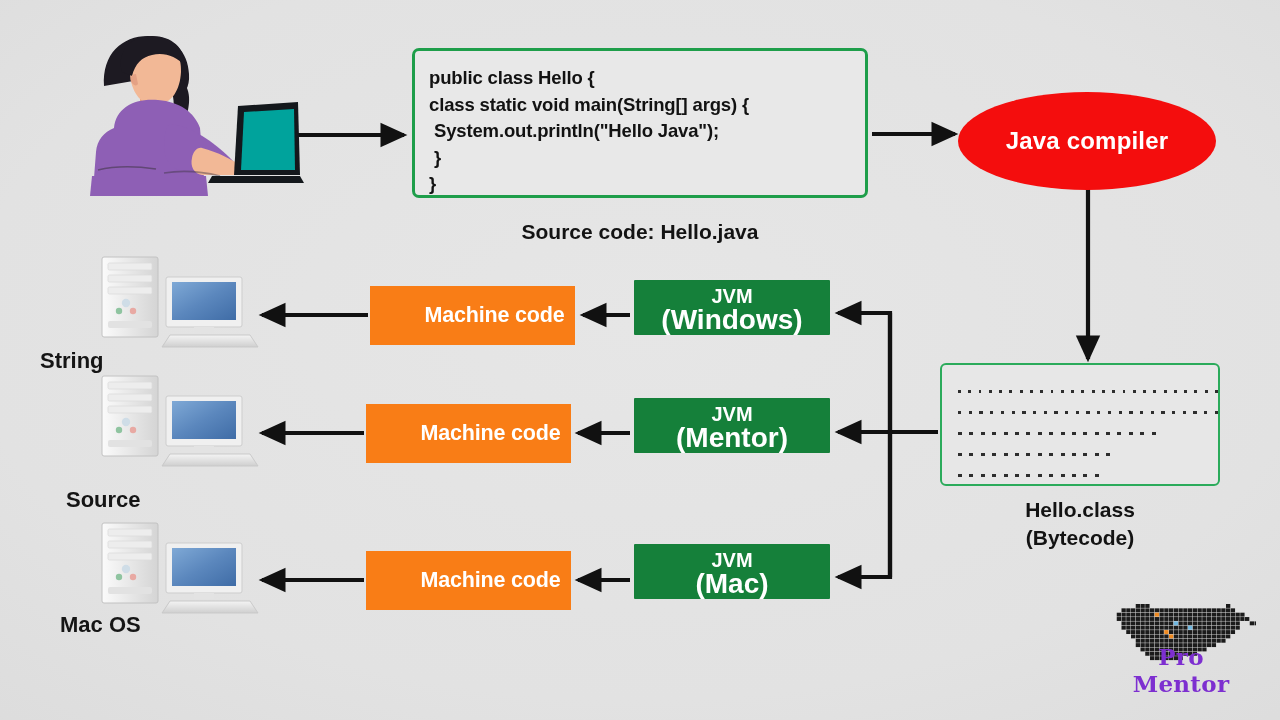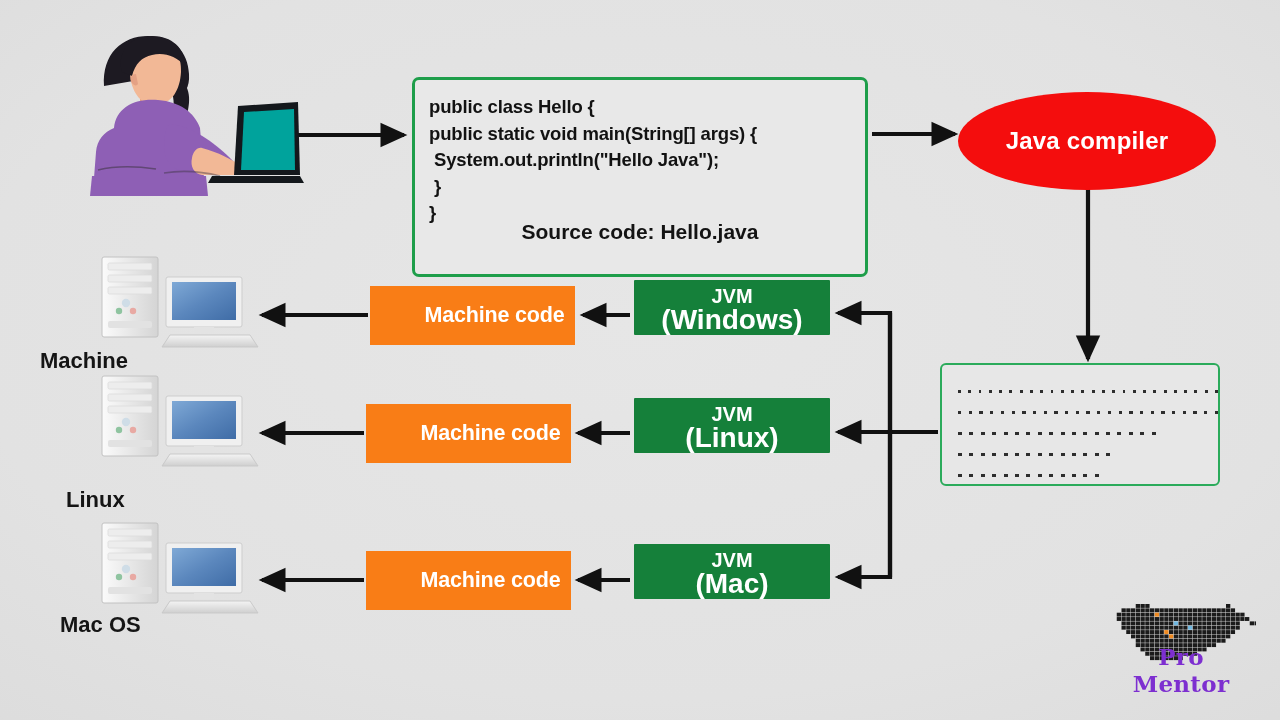--- a/index.html
+++ b/index.html
@@ -11,26 +11,25 @@
   #stage {
     position: relative;
     width: 1280px; height: 720px;
     background:
       radial-gradient(ellipse 95% 95% at 50% 45%, #e6e6e6 0%, #e2e2e2 55%, #d8d8d8 100%);
   }
   .abs { position: absolute; }
 
   
   #source-box {
-    left: 412px; top: 48px; width: 456px; height: 200px;
+    left: 412px; top: 48px; width: 456px; height: 150px;
     background: #e8e8e8;
     border: 3px solid #1e9e4a;
     border-radius: 7px;
     padding: 14px 0 0 14px;
-    margin-top: 29px;
   }
   #source-box .code-line {
     font-family: "Liberation Sans", sans-serif;
     font-weight: bold;
     font-size: 18.5px;
     color: #121212;
     line-height: 26.5px;
     white-space: pre;
     letter-spacing: -0.15px;
   }
@@ -177,21 +176,21 @@
     <path d="M112 145 C130 142 152 144 168 148" stroke="#3c3340" stroke-width="1.6" fill="none" opacity="0.45"></path>
 
     <path d="M160 148 L248 148 L252 155 L156 155 Z" fill="#14181c"></path>
 
     <path d="M186 78 L246 74 L248 147 L182 147 Z" fill="#14181c"></path>
     <path d="M192 84 L242 81 L243 142 L189 142 Z" fill="#00a39c"></path>
   </svg>
 
   <div class="abs" id="source-box">
     <div class="code-line">public class Hello {</div>
-    <div class="code-line">public static void main(String[] args) {</div>
+    <div class="code-line">class static void main(String[] args) {</div>
     <div class="code-line"> System.out.println("Hello Java");</div>
     <div class="code-line"> }</div>
     <div class="code-line">}</div>
   </div>
   <div class="abs" id="java-compiler">
     <span>Java compiler</span>
   </div>
 
   <div class="abs" id="source-caption">Source code: Hello.java</div>
 
@@ -296,28 +295,32 @@
         <i></i>
         <i></i>
         <i></i>
         <i></i>
         <i></i>
         <i></i>
         <i></i>
         <i></i>
       </div>
   </div>
+  <div class="abs" id="bytecode-caption">
+    <div>Hello.class</div>
+    <div>(Bytecode)</div>
+  </div>
 
   <div class="abs jvm-box" style="left:634px; top:280px;">
     <div class="l1">JVM</div>
     <div class="l2">(Windows)</div>
   </div>
   <div class="abs jvm-box" style="left:634px; top:398px;">
     <div class="l1">JVM</div>
-    <div class="l2">(Linux)</div>
+    <div class="l2">(Mentor)</div>
   </div>
   <div class="abs jvm-box" style="left:634px; top:544px;">
     <div class="l1">JVM</div>
     <div class="l2">(Mac)</div>
   </div>
 
   <div class="abs mcode-box" style="left:370px; top:286px;">
     <span>Machine code</span>
   </div>
   <div class="abs mcode-box" style="left:366px; top:404px;">
@@ -353,37 +356,37 @@
     <circle cx="37" cy="56" r="3.2" fill="#e8a9a3"></circle>
     <rect x="12" y="66" width="44" height="7" rx="2" fill="#e2e2e2"></rect>
 
     <rect x="70" y="22" width="76" height="50" rx="2" fill="#f0f0f0" stroke="#cdcdcd" stroke-width="1"></rect>
     <rect x="76" y="27" width="64" height="38" fill="url(#scr)"></rect>
 
     <rect x="98" y="72" width="20" height="6" fill="#e3e3e3"></rect>
 
     <path d="M74 80 L154 80 L162 92 L66 92 Z" fill="url(#kbd)" stroke="#c9c9c9" stroke-width="1"></path>
   </svg>
-  <div class="abs os-caption" style="left:40px; top:348px;">Machine</div>
+  <div class="abs os-caption" style="left:40px; top:348px;">String</div>
 
   <svg class="abs pc-icon" style="left:96px; top:374px;" viewBox="0 0 170 96">
     <rect x="6" y="2" width="56" height="80" rx="2" fill="url(#twr)" stroke="#c2c2c2" stroke-width="1"></rect>
     <rect x="12" y="8" width="44" height="7" rx="1.5" fill="#ededed" stroke="#dcdcdc" stroke-width="0.8"></rect>
     <rect x="12" y="20" width="44" height="7" rx="1.5" fill="#ededed" stroke="#dcdcdc" stroke-width="0.8"></rect>
     <rect x="12" y="32" width="44" height="7" rx="1.5" fill="#ededed" stroke="#dcdcdc" stroke-width="0.8"></rect>
     <circle cx="30" cy="48" r="4.2" fill="#cfdde7"></circle>
     <circle cx="23" cy="56" r="3.2" fill="#8fc4a0"></circle>
     <circle cx="37" cy="56" r="3.2" fill="#e8a9a3"></circle>
     <rect x="12" y="66" width="44" height="7" rx="2" fill="#e2e2e2"></rect>
     <rect x="70" y="22" width="76" height="50" rx="2" fill="#f0f0f0" stroke="#cdcdcd" stroke-width="1"></rect>
     <rect x="76" y="27" width="64" height="38" fill="url(#scr)"></rect>
     <rect x="98" y="72" width="20" height="6" fill="#e3e3e3"></rect>
     <path d="M74 80 L154 80 L162 92 L66 92 Z" fill="url(#kbd)" stroke="#c9c9c9" stroke-width="1"></path>
   </svg>
-  <div class="abs os-caption" style="left:66px; top:487px;">Linux</div>
+  <div class="abs os-caption" style="left:66px; top:487px;">Source</div>
 
   <svg class="abs pc-icon" style="left:96px; top:521px;" viewBox="0 0 170 96">
     <rect x="6" y="2" width="56" height="80" rx="2" fill="url(#twr)" stroke="#c2c2c2" stroke-width="1"></rect>
     <rect x="12" y="8" width="44" height="7" rx="1.5" fill="#ededed" stroke="#dcdcdc" stroke-width="0.8"></rect>
     <rect x="12" y="20" width="44" height="7" rx="1.5" fill="#ededed" stroke="#dcdcdc" stroke-width="0.8"></rect>
     <rect x="12" y="32" width="44" height="7" rx="1.5" fill="#ededed" stroke="#dcdcdc" stroke-width="0.8"></rect>
     <circle cx="30" cy="48" r="4.2" fill="#cfdde7"></circle>
     <circle cx="23" cy="56" r="3.2" fill="#8fc4a0"></circle>
     <circle cx="37" cy="56" r="3.2" fill="#e8a9a3"></circle>
     <rect x="12" y="66" width="44" height="7" rx="2" fill="#e2e2e2"></rect>

